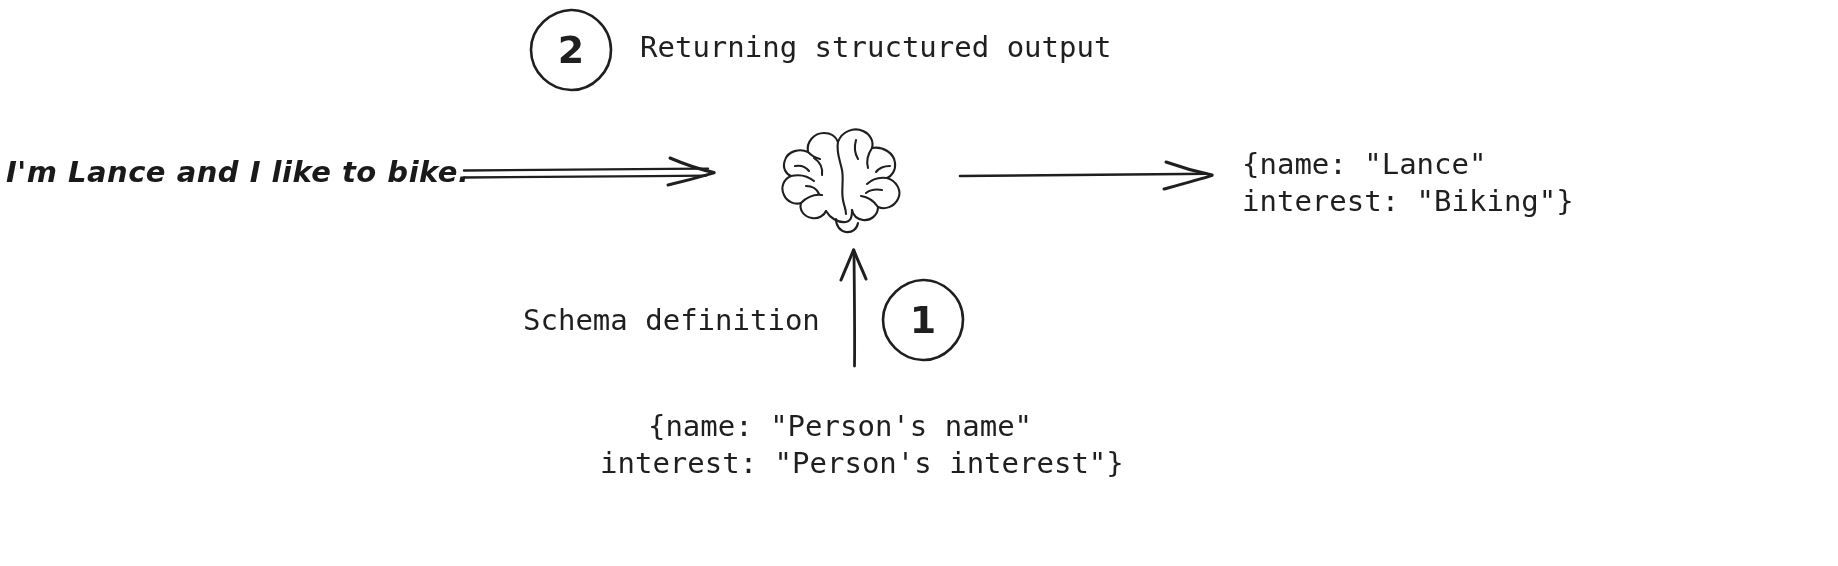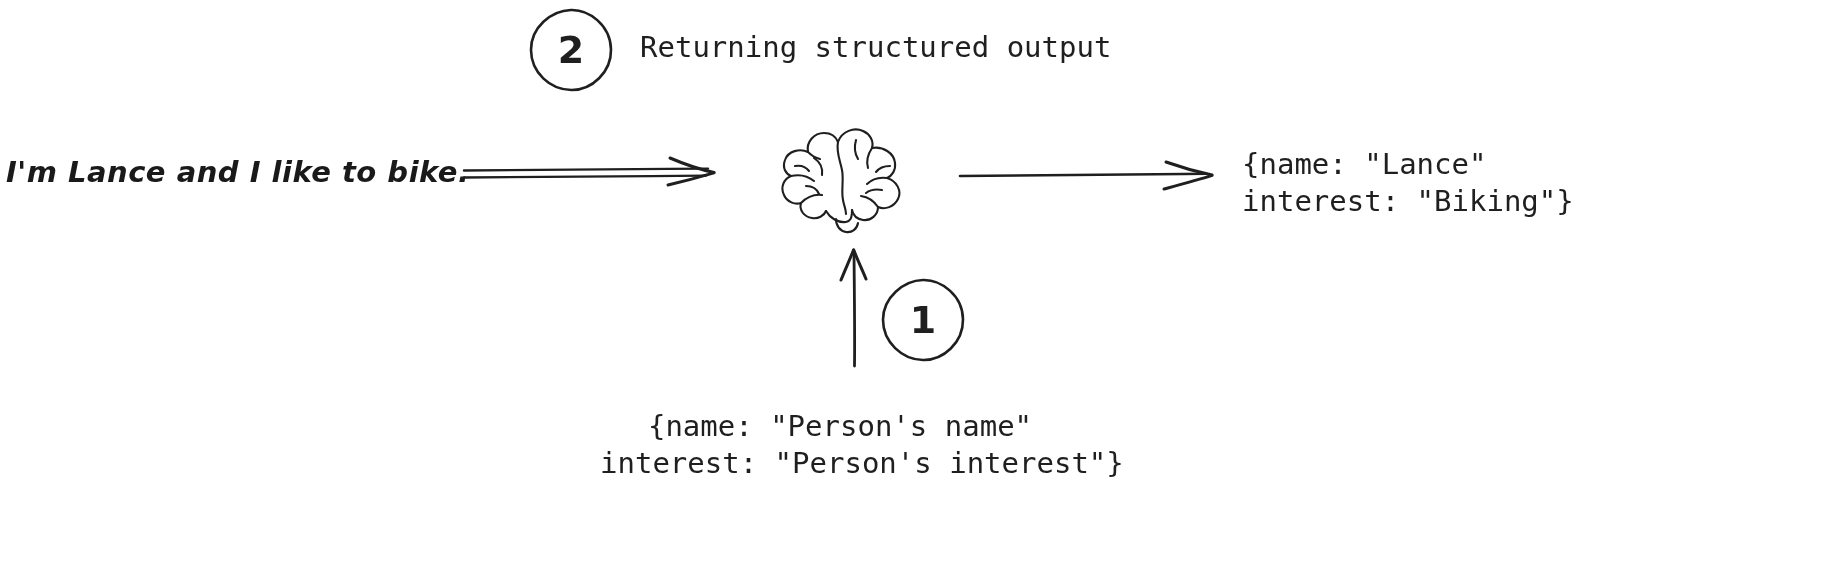--- a/index.html
+++ b/index.html
@@ -131,20 +131,21 @@
       <path d="M208 6 C222 11 240 16 254 19" fill="none" stroke="#1f1f1f" stroke-width="3" stroke-linecap="round"></path>
       <path d="M206 33 C221 29 240 24 254 19.4" fill="none" stroke="#1f1f1f" stroke-width="3" stroke-linecap="round"></path>
     </svg>
   </div>
 
   <div class="abs mono-text right" style="left:1242px; top:146px;">
     <div>{name: "Lance"</div>
     <div>interest: "Biking"}</div>
   </div>
 
+  <div class="abs mono-text" style="left:523px; top:302px;">Schema definition</div>
 
   <div class="abs" style="left:832px; top:248px;">
     <svg width="46" height="122" viewBox="0 0 46 122">
       <path d="M22.5 118 C22.9 88 22.4 44 22 6" fill="none" stroke="#1f1f1f" stroke-width="2.8" stroke-linecap="round"></path>
       <path d="M9 32 C13 22 18 11 21.5 2" fill="none" stroke="#1f1f1f" stroke-width="3" stroke-linecap="round"></path>
       <path d="M34 31 C30 21 25 11 21.8 2" fill="none" stroke="#1f1f1f" stroke-width="3" stroke-linecap="round"></path>
     </svg>
   </div>
 
   <div class="abs step-badge" style="left:879px; top:276px;">

